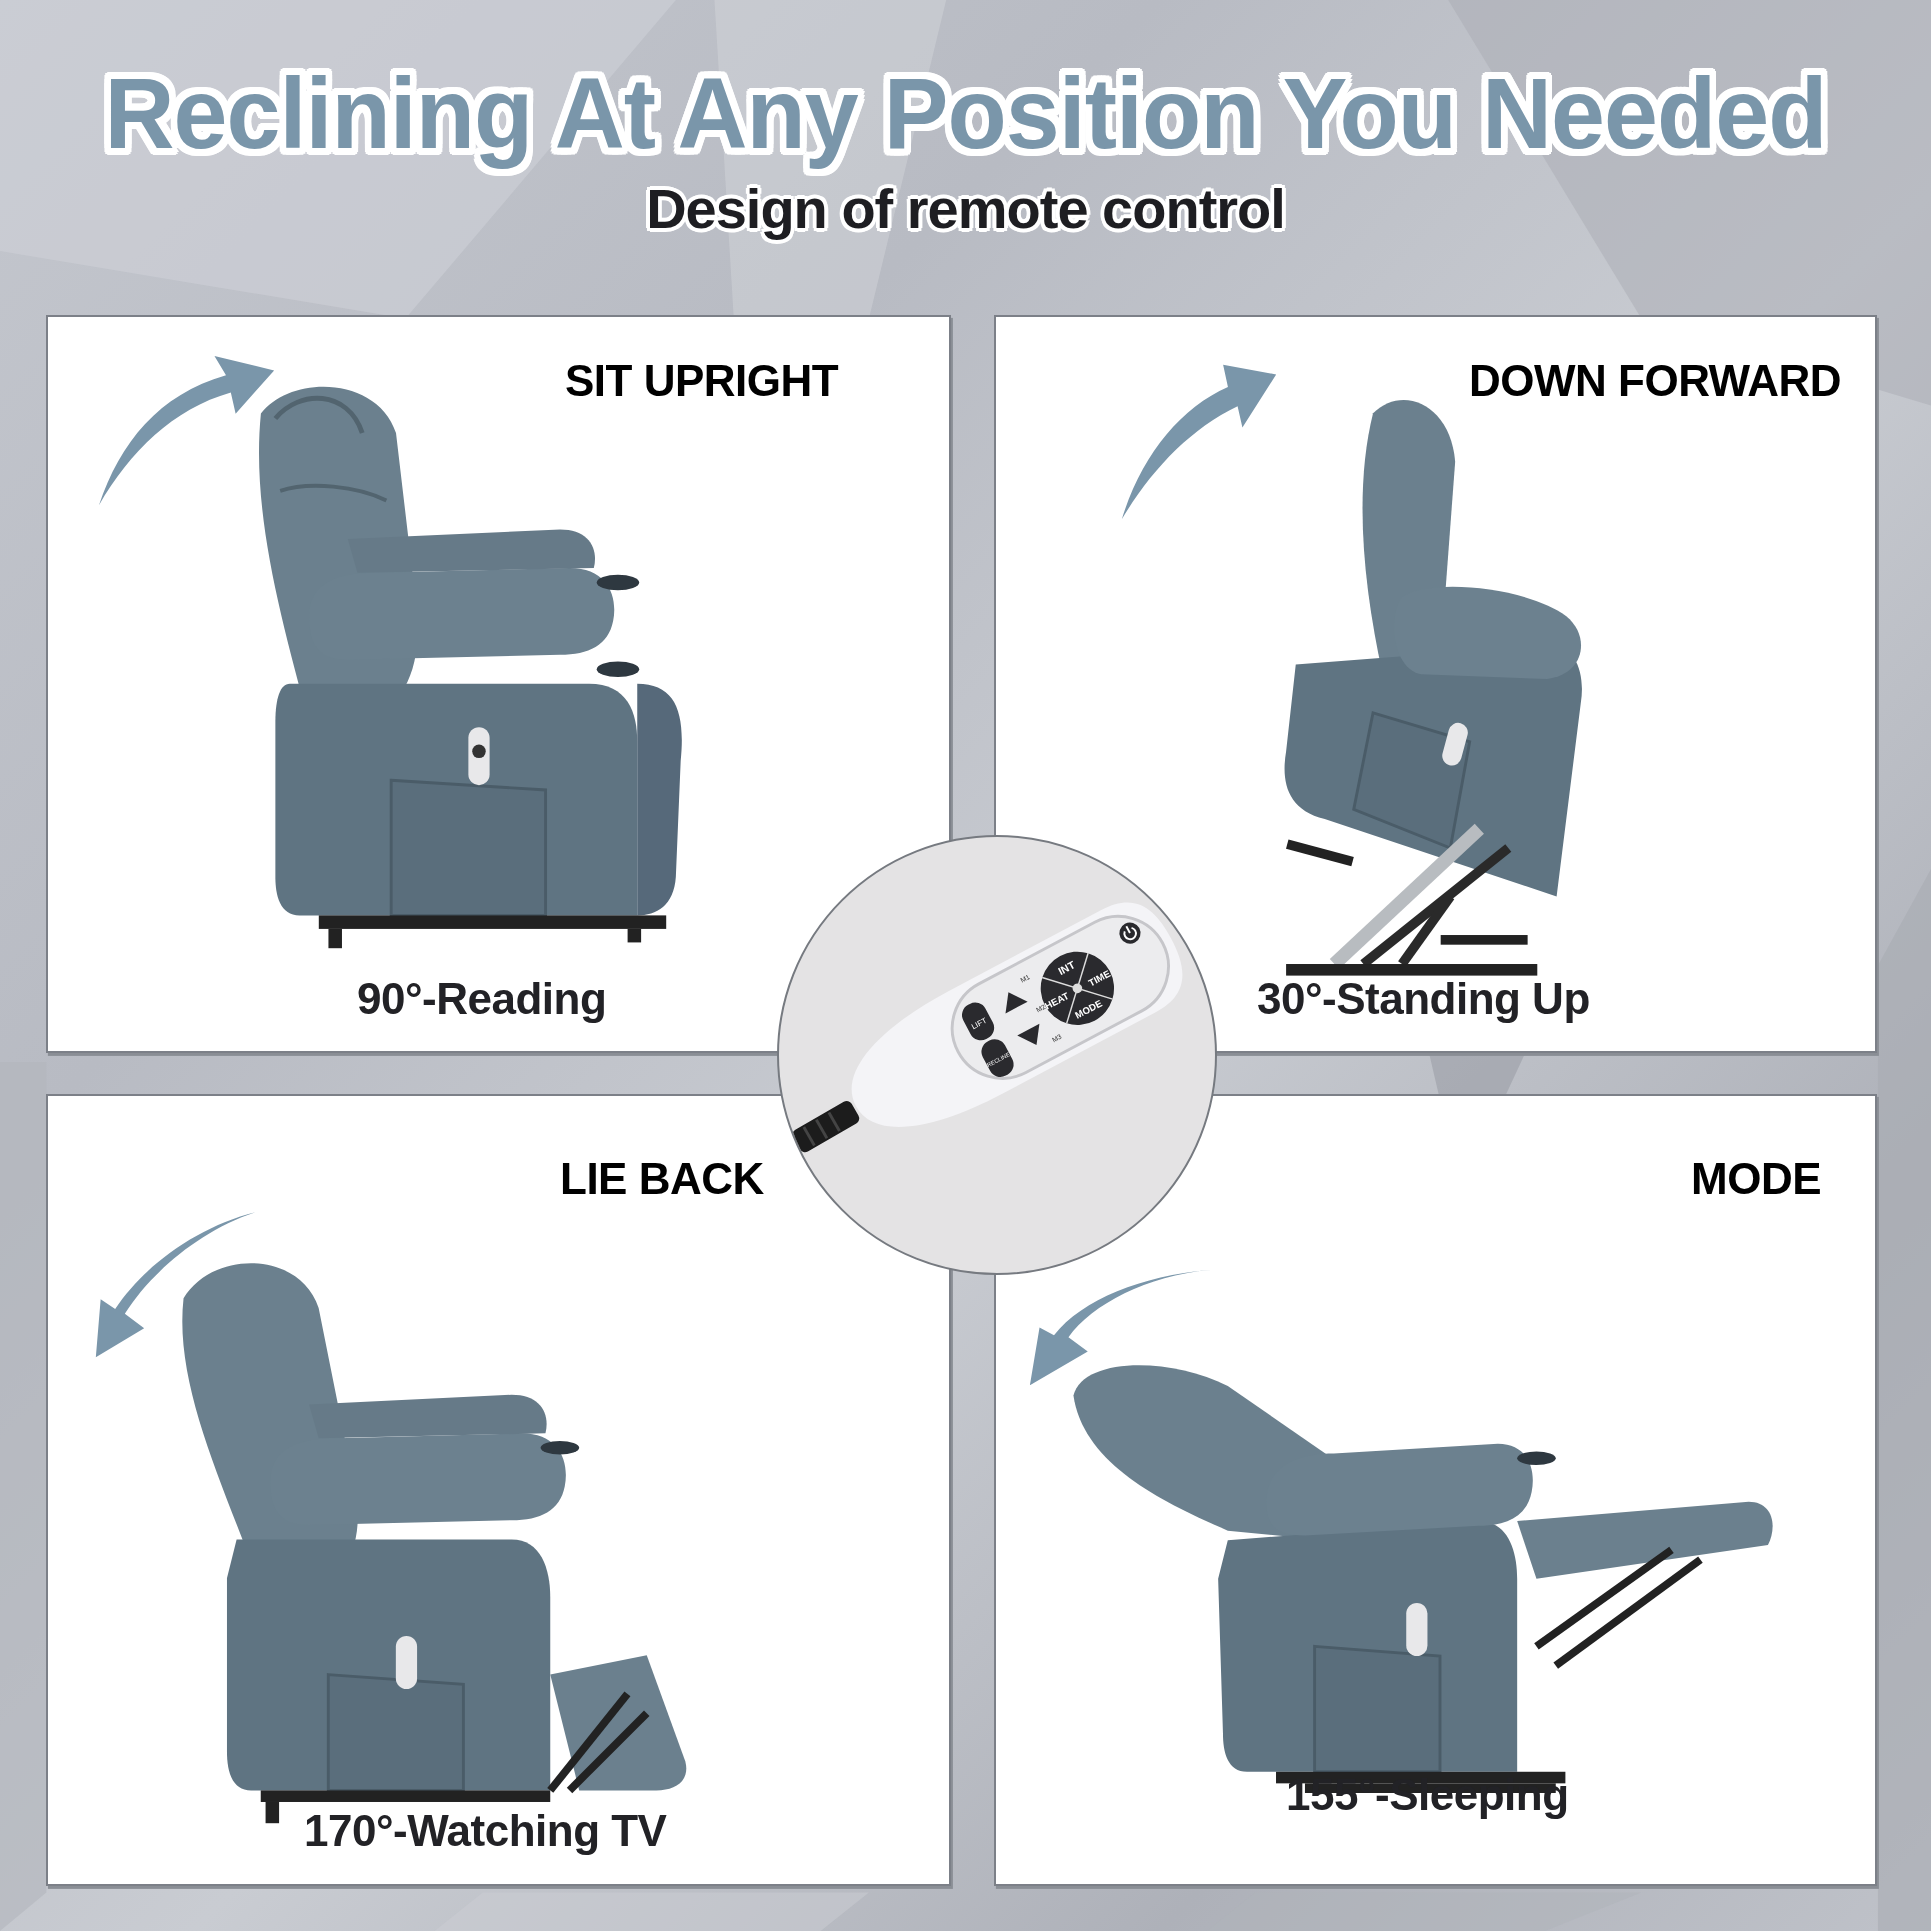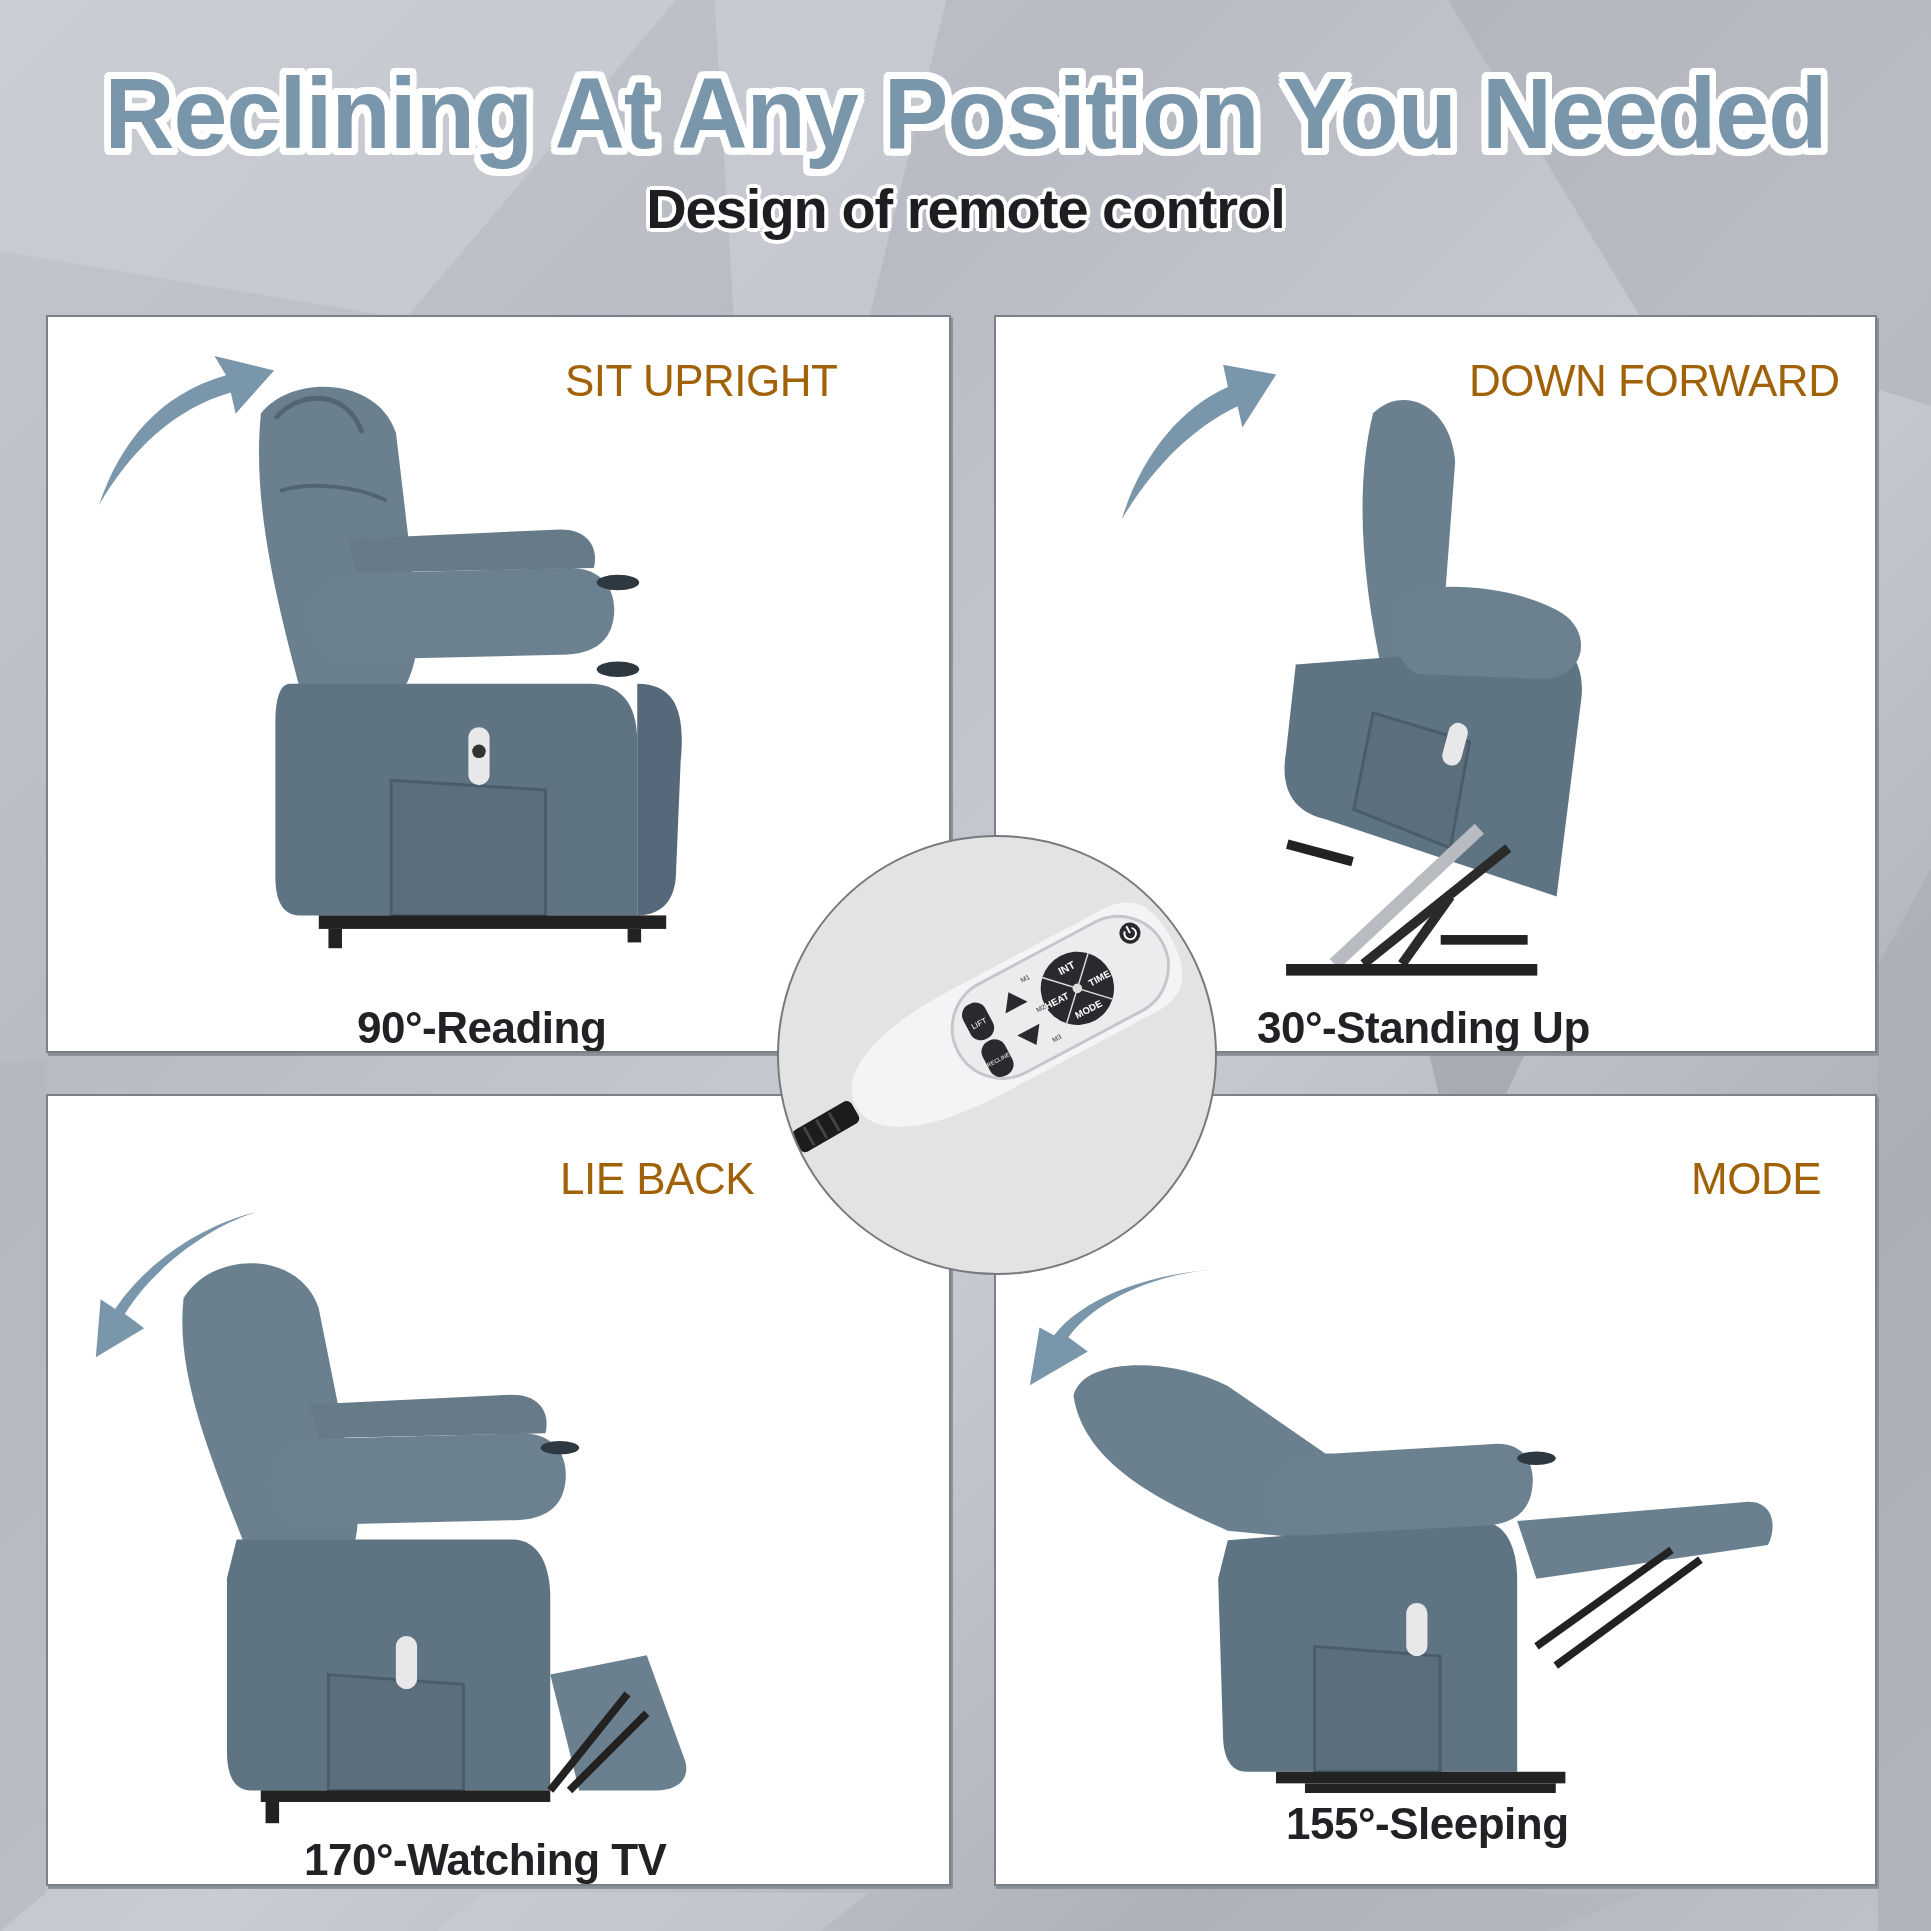--- a/index.html
+++ b/index.html
@@ -28,26 +28,26 @@
       -2.9px -2.9px 0 #fff, 2.9px -2.9px 0 #fff, -2.9px 2.9px 0 #fff, 2.9px 2.9px 0 #fff,
       0 -3.9px 0 #fff, 0 3.9px 0 #fff, -3.9px 0 0 #fff, 3.9px 0 0 #fff;
   }
   .panel {
     position: absolute; background: #fff;
     border: 2.9px solid #7c8088;
     box-shadow: 1.9px 2.9px 0 #8a8e95;
     box-sizing: border-box; overflow: hidden;
   }
   .panel .mode {
-    position: absolute; font-weight: 400; font-size: 44px; color: #a16207;
+    position: absolute; font-weight: 700; font-size: 44px; color: #000000;
     letter-spacing: -0.5px; white-space: nowrap;
   }
   .panel .angle {
     position: absolute; font-weight: 700; font-size: 44px; color: #222226;
-    letter-spacing: -0.5px; white-space: nowrap; text-align: center; margin-top: 29px;
+    letter-spacing: -0.5px; white-space: nowrap; text-align: center;
   }
   .panel svg { position: absolute; }
   .remote-circle {
     position: absolute; left: 777px; top: 835px; width: 440px; height: 440px;
     border-radius: 50%; background: #e4e3e4; border: 2.9px solid #767a80;
     box-sizing: border-box; overflow: hidden;
   }
 </style>
 </head>
 <body>

